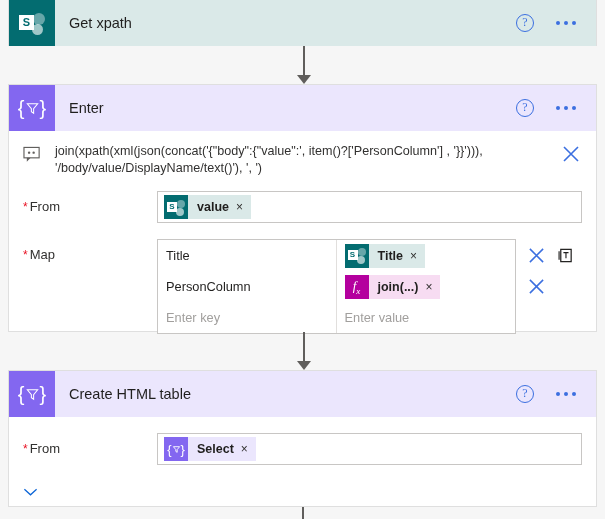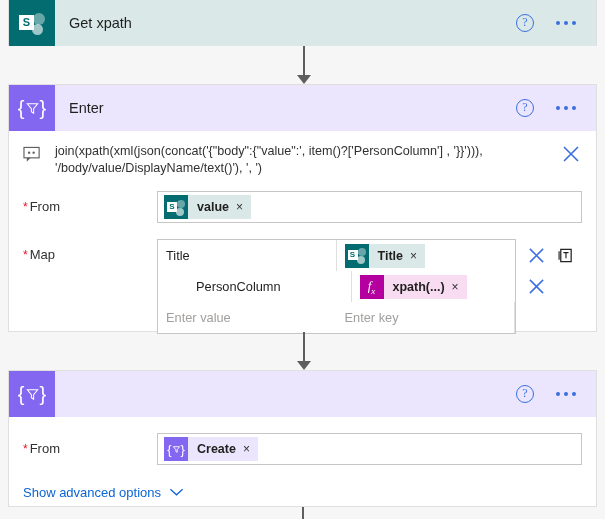--- a/index.html
+++ b/index.html
@@ -405,48 +405,48 @@
               <span class="icon-btn">
                 <svg width="17" height="17" viewBox="0 0 18 18">
                   <rect x="4" y="2.5" width="11" height="13" fill="none" stroke="#201f1e" stroke-width="1.3"></rect>
                   <path d="M2.2 4.5 L2.2 13.5 M6.8 6 H12.2 M9.5 6 V12" stroke="#201f1e" stroke-width="1.2" fill="none"></path>
                 </svg>
               </span>
             </div>
           </div>
 
           <div class="map-rowwrap">
-            <div class="map-table" style="border-top:none;border-bottom:none;padding-left:30px;">
+            <div class="map-table" style="border-top:none;border-bottom:none;">
               <div class="map-row" style="border-bottom:none;">
                 <div class="map-cell key">PersonColumn</div>
                 <div class="map-cell value">
                   <span class="token pink">
                     <span class="tok-icon fx">
                       <span><i>f</i><sub>x</sub></span>
                     </span>
-                    <span class="tok-label">xpath(...)</span>
+                    <span class="tok-label">join(...)</span>
                     <span class="tok-x">×</span>
                   </span>
                 </div>
               </div>
             </div>
             <div class="map-rowactions">
               <span class="icon-btn">
                 <svg width="17" height="17" viewBox="0 0 18 18">
                   <path d="M2 2 L16 16 M16 2 L2 16" stroke="#3b6fe0" stroke-width="1.6" fill="none"></path>
                 </svg>
               </span>
             </div>
           </div>
 
           <div class="map-rowwrap">
             <div class="map-table" style="border-top:none;">
               <div class="map-row" style="border-bottom:none;">
+                <div class="map-cell key placeholder">Enter key</div>
                 <div class="map-cell value placeholder">Enter value</div>
-                <div class="map-cell key placeholder">Enter key</div>
               </div>
             </div>
             <div class="map-rowactions"></div>
           </div>
         </div>
       </div>
 
     </div>
   </div>
 
@@ -459,20 +459,21 @@
     <div class="card-header dataop">
       <div class="op-icon purple">
         <div class="dataop-glyph">
           <span class="brace">{</span>
           <svg width="15" height="15" viewBox="0 0 16 16">
             <path d="M2.5 3 H13.5 L9.2 8.2 V13 L6.8 11.4 V8.2 Z" fill="none" stroke="#ffffff" stroke-width="1.1"></path>
           </svg>
           <span class="brace">}</span>
         </div>
       </div>
+      <div class="card-title">Create HTML table</div>
       <div class="header-actions">
         <div class="help-icon">?</div>
         <div class="ellipsis">
             <i></i>
             <i></i>
             <i></i>
           </div>
       </div>
     </div>
 
@@ -485,28 +486,27 @@
           <span class="token purple">
             <span class="tok-icon purple">
               <span class="dataop-glyph small">
                 <span class="brace">{</span>
                 <svg width="9" height="9" viewBox="0 0 16 16">
                   <path d="M2.5 3 H13.5 L9.2 8.2 V13 L6.8 11.4 V8.2 Z" fill="none" stroke="#ffffff" stroke-width="1.6"></path>
                 </svg>
                 <span class="brace">}</span>
               </span>
             </span>
-            <span class="tok-label">Create</span>
+            <span class="tok-label">Select</span>
             <span class="tok-x">×</span>
           </span>
         </div>
       </div>
 
       <div class="adv-link">
-        <span class="adv-text">Show advanced options</span>
         <span>
           <svg width="15" height="10" viewBox="0 0 16 10">
             <path d="M1.5 2 L8 8 L14.5 2" fill="none" stroke="#0b64d6" stroke-width="1.3"></path>
           </svg>
         </span>
       </div>
     </div>
   </div>
 
   <div class="stub" style="top:507px;height:12px;"></div>

